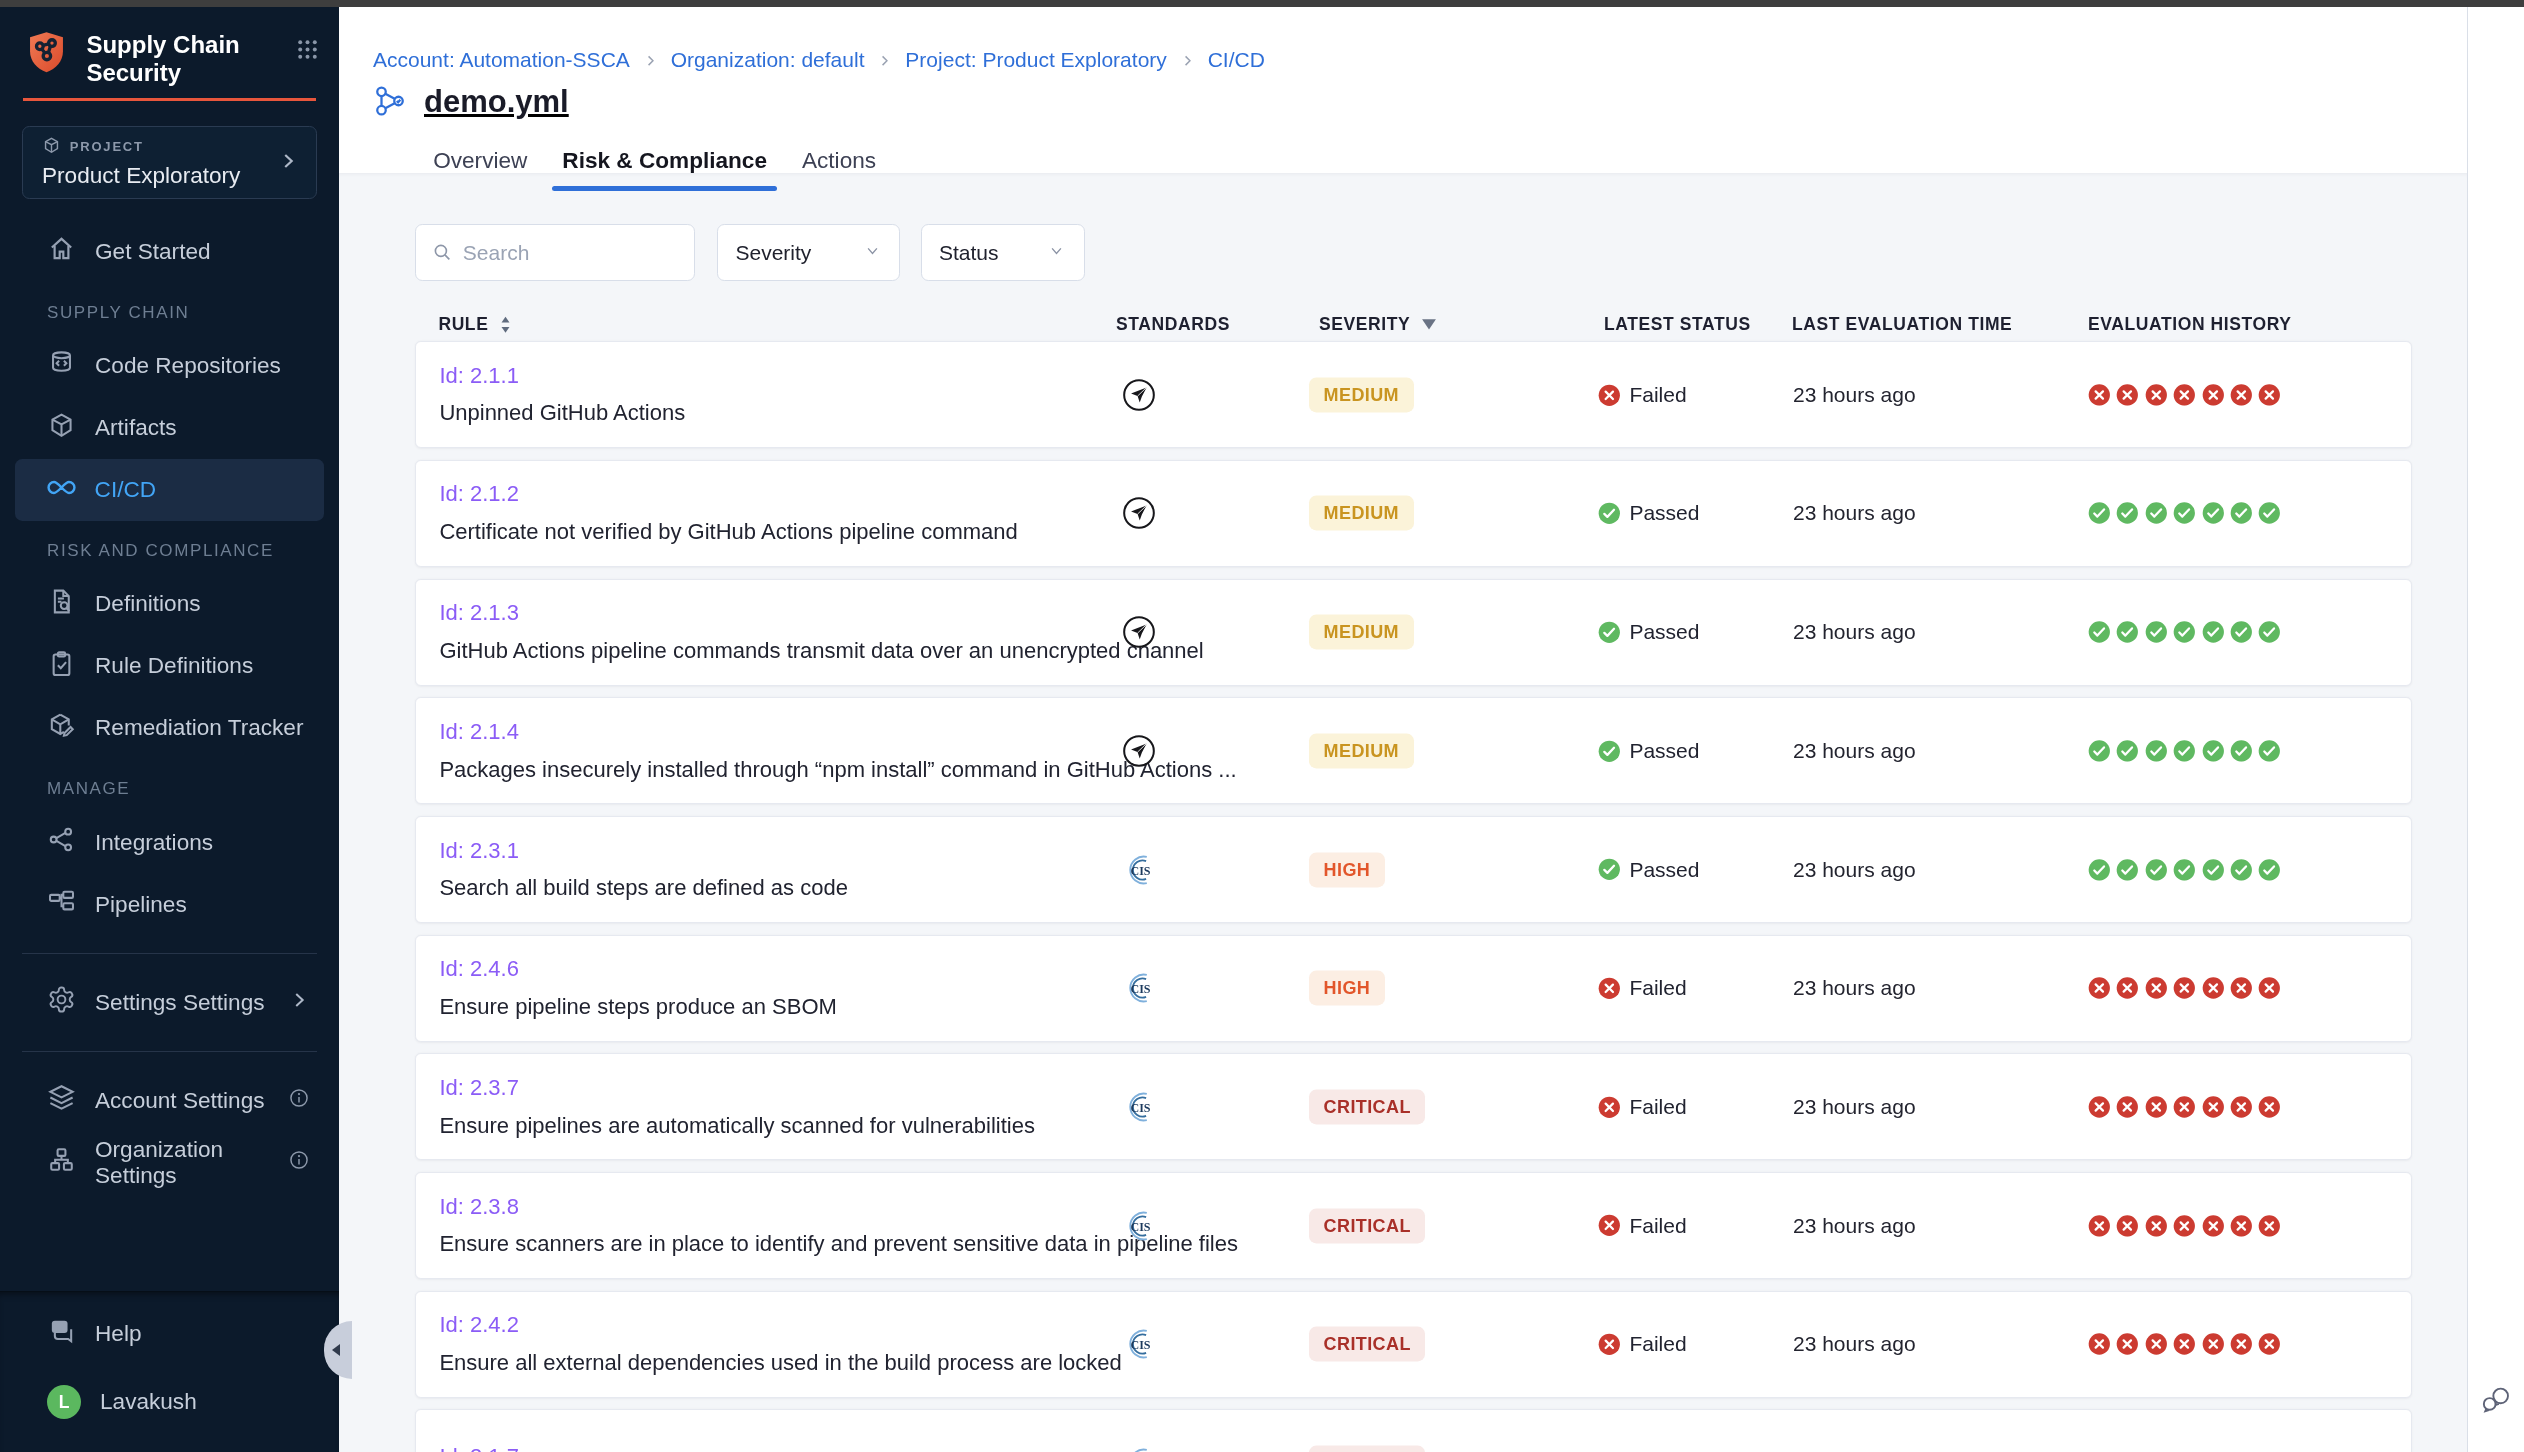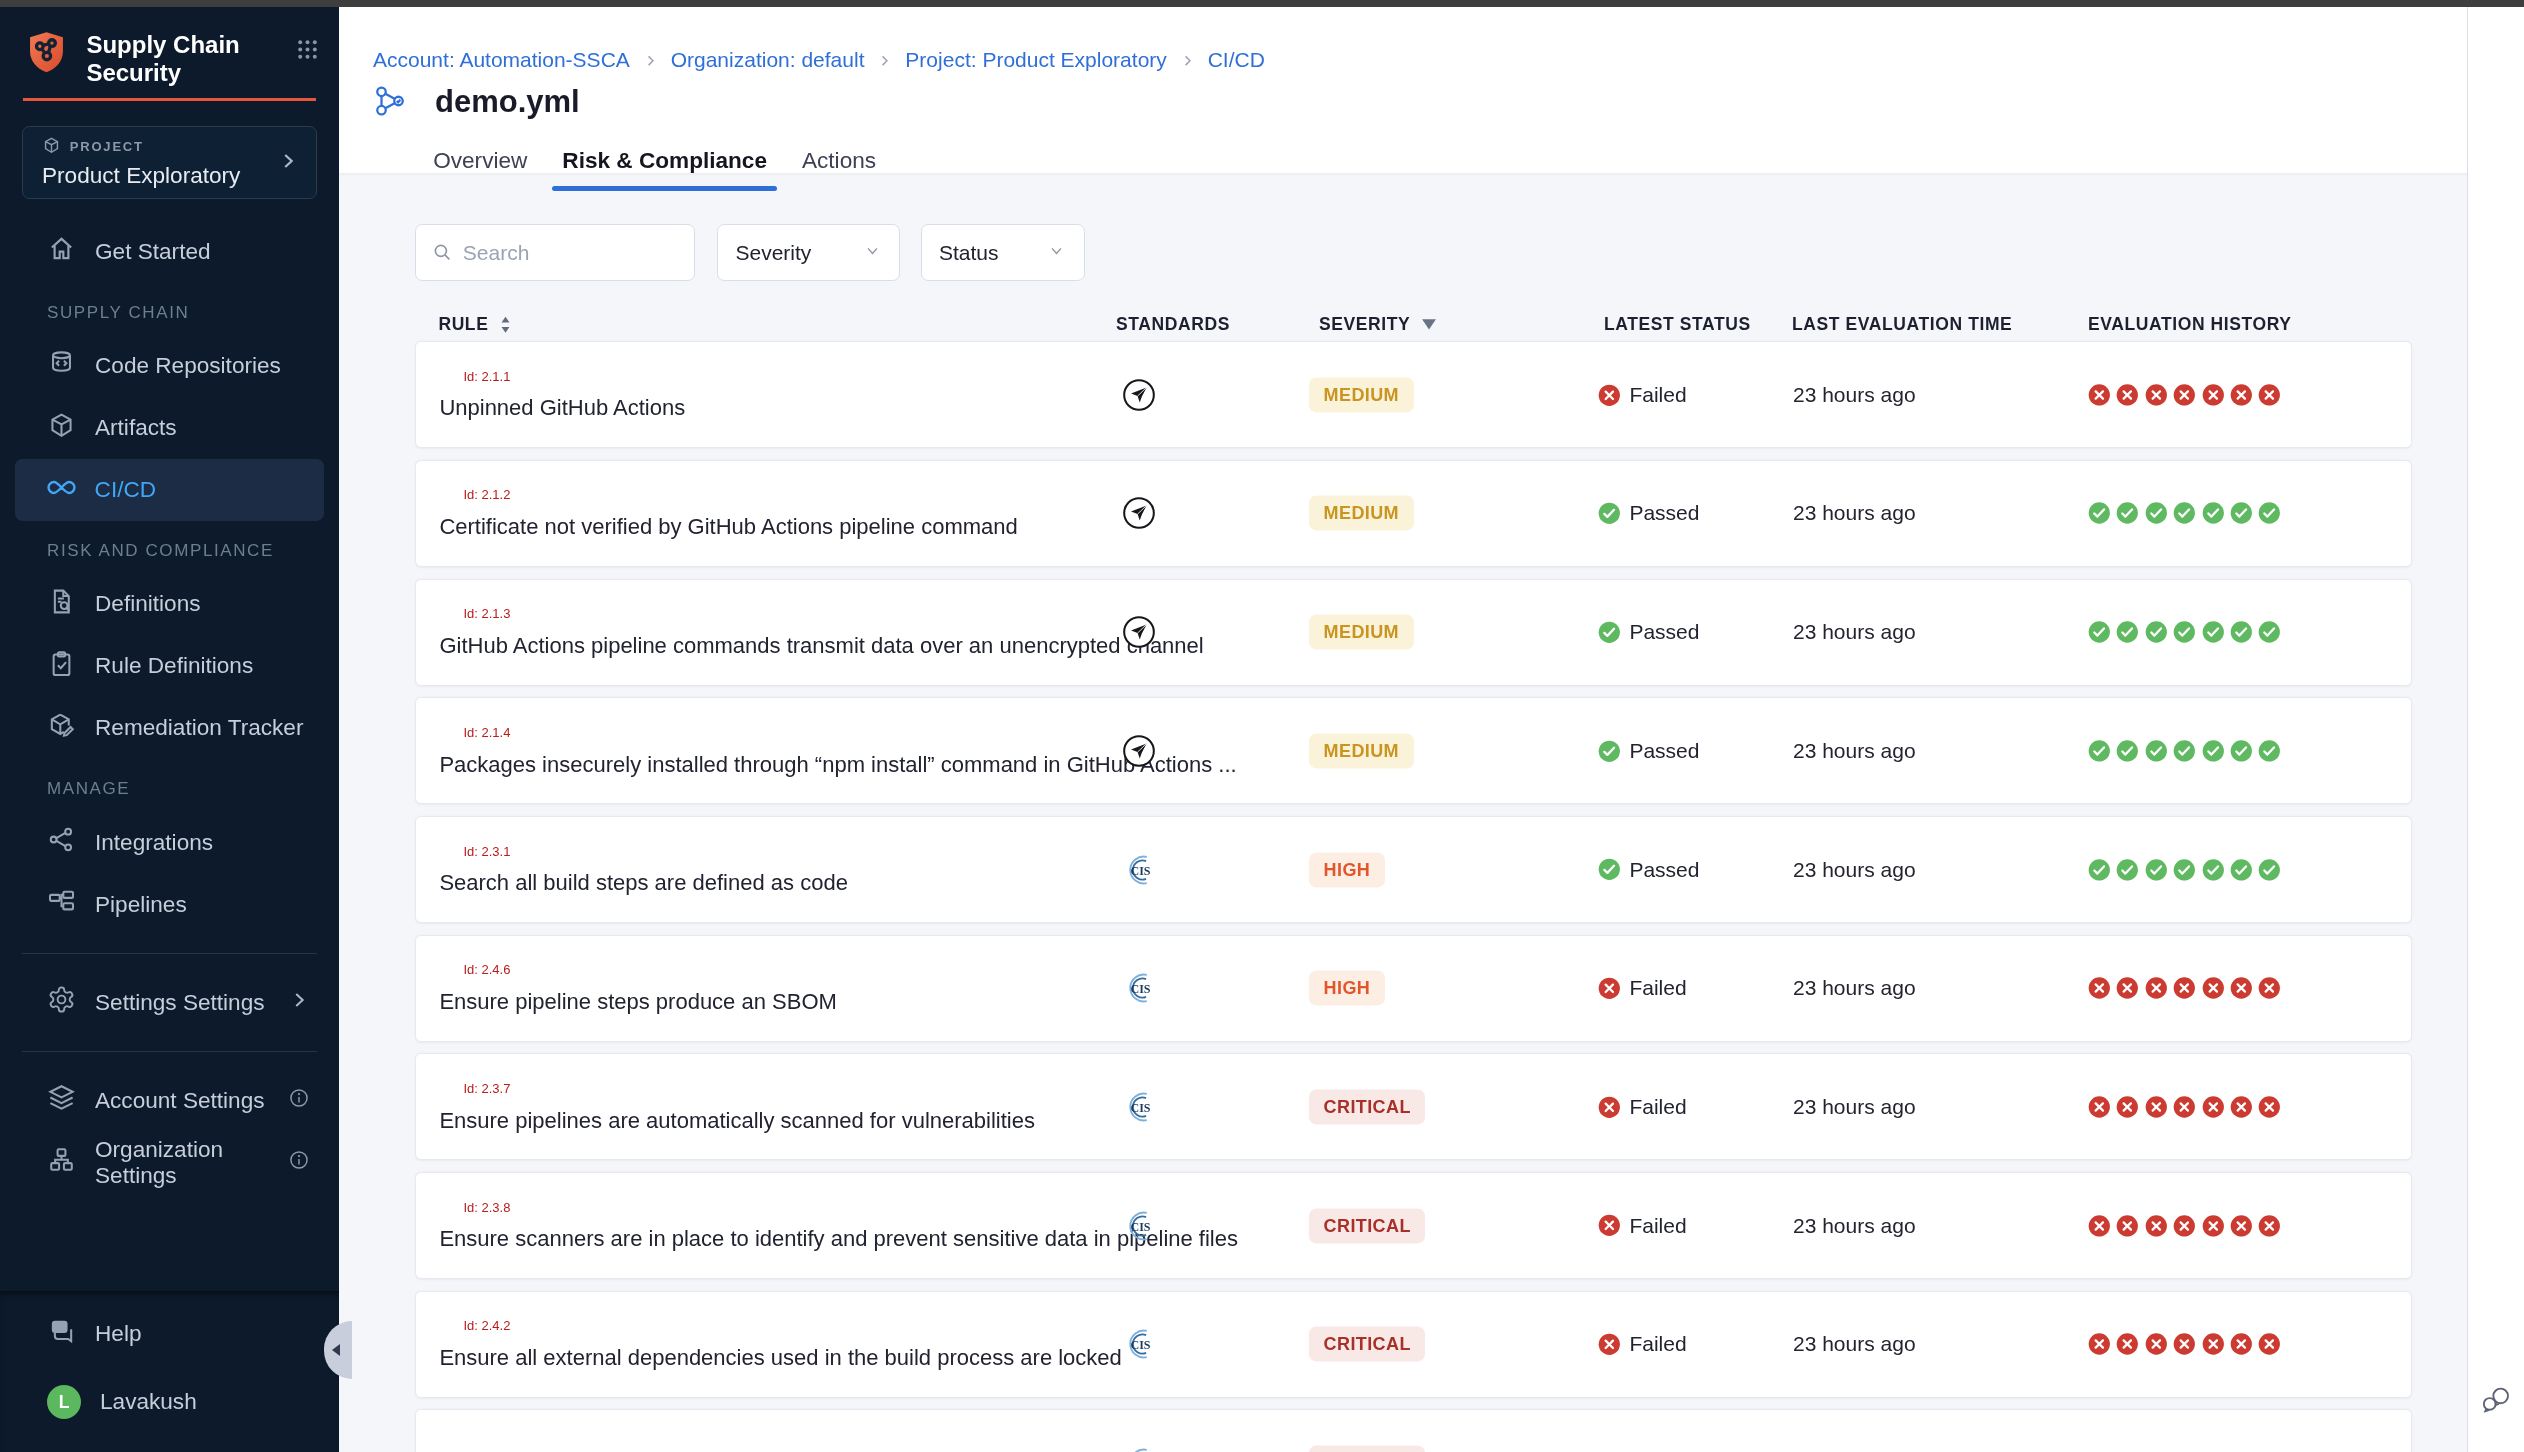--- a/index.html
+++ b/index.html
@@ -56,21 +56,21 @@
   .collapse-handle .tri{width:0;height:0;border-top:6.6px solid transparent;
     border-bottom:6.6px solid transparent;border-right:8.8px solid #303A4C;margin-right:4.4px;}
 
   
   .main{flex:1;display:flex;min-width:0;background:#fff;}
   .content{flex:1;min-width:0;display:flex;flex-direction:column;}
   .page-header{height:166px;background:#fff;padding-left:34px;position:relative;z-index:2;}
   .breadcrumb{display:flex;align-items:center;gap:11.7px;padding-top:41px;font-size:21px;}
   .crumb{color:var(--accent);text-decoration:none;cursor:pointer;}
   .crumb-sep svg{width:17.5px;height:17.5px;display:block;}
-  .title-row{display:flex;align-items:center;gap:28px;margin-top:11.7px;height:37px;}
+  .title-row{display:flex;align-items:center;gap:17px;margin-top:11.7px;height:37px;text-decoration:underline;}
   .title-row svg{width:34px;height:34px;}
   .page-title{font-size:31px;font-weight:700;color:#1A1B28;}
   .tabs{display:flex;gap:14.6px;margin-top:10.2px;padding-left:50px;}
   .tab{position:relative;display:flex;align-items:center;height:60px;padding:0 10.2px;
     font-size:22.6px;color:#3D4154;cursor:pointer;}
   .tab.active{color:#15161F;font-weight:700;}
   .tab.active::after{content:"";position:absolute;left:0;right:0;bottom:0;height:5.1px;
     border-radius:2.9px;background:var(--accent);}
   .page-body{flex:1;background:#F4F6F9;padding:0 55px 0 76px;overflow:hidden;
     box-shadow:inset 0 4.4px 5.8px -4.4px rgba(20,30,50,.08);}
@@ -93,21 +93,21 @@
   .th{position:absolute;top:50%;transform:translateY(-50%);display:flex;align-items:center;gap:10.2px;white-space:nowrap;}
   .th-rule{left:23.4px;} .th-std{left:701px;} .th-sev{left:904px;}
   .th-lstatus{left:1189px;} .th-ltime{left:1377px;} .th-hist{left:1673px;}
   .sort-2 svg{width:13px;height:20.5px;display:block;}
   .sort-desc svg{width:16px;height:11.7px;display:block;}
 
   .rows{margin-top:0;}
   .row{position:relative;height:107px;background:#fff;border:0.7px solid #E6E9F0;border-radius:5.8px;
     margin-bottom:11.7px;box-shadow:0 0.7px 2.2px rgba(16,24,40,.05);cursor:pointer;}
   .c-rule{position:absolute;left:23.4px;top:50%;transform:translateY(-50%);max-width:658px;}
-  .r-id{font-size:13px;color:#b91c1c;margin-bottom:11.7px;margin-left:24px;}
+  .r-id{font-size:22px;color:#8b5cf6;margin-bottom:11.7px;}
   .r-title{font-size:22px;color:#212330;white-space:nowrap;text-align:right;}
   .c-std{position:absolute;left:706px;top:50%;transform:translateY(-50%);}
   .c-std svg{width:34px;height:34px;display:block;}
   .c-sev{position:absolute;left:893px;top:50%;transform:translateY(-50%);}
   .badge{display:inline-block;height:35px;line-height:35px;padding:0 14.6px;border-radius:7.3px;
     font-size:18px;font-weight:700;letter-spacing:0.4px;}
   .sev-medium{color:var(--sev-medium-text);background:var(--sev-medium-bg);}
   .sev-high{color:var(--sev-high-text);background:var(--sev-high-bg);}
   .sev-critical{color:var(--sev-critical-text);background:var(--sev-critical-bg);}
   .c-status{position:absolute;left:1182px;top:50%;transform:translateY(-50%);

